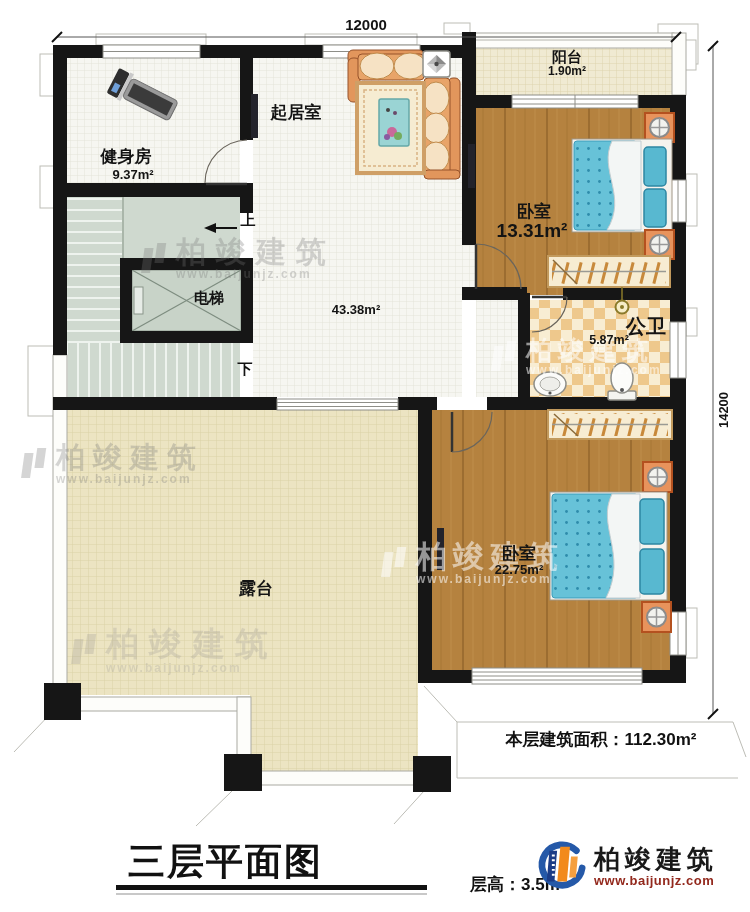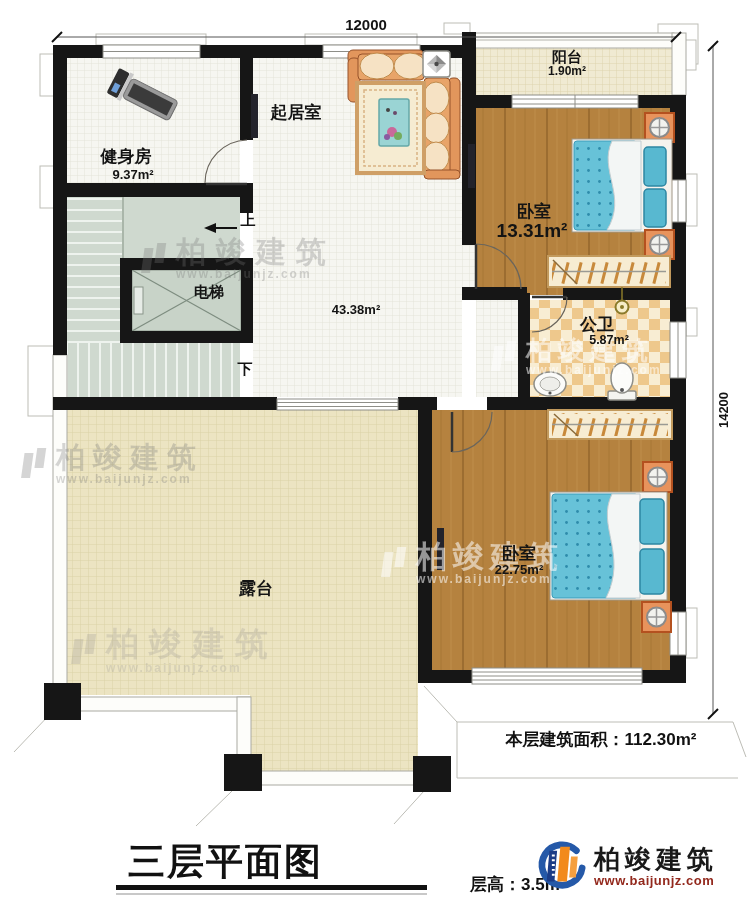--- a/index.html
+++ b/index.html
@@ -359,25 +359,25 @@
     </span>
   </div>
 
   <span class="lbl" style="left:126px;top:148px;font-size:17px;">健身房</span>
   <span class="lbl" style="left:133px;top:168px;font-size:13px;">9.37m²</span>
   <span class="lbl" style="left:296px;top:104px;font-size:17px;">起居室</span>
   <span class="lbl" style="left:567px;top:49px;font-size:15px;">阳台</span>
   <span class="lbl" style="left:567px;top:65px;font-size:12px;">1.90m²</span>
   <span class="lbl" style="left:534px;top:203px;font-size:17px;">卧室</span>
   <span class="lbl" style="left:532px;top:221px;font-size:19px;">13.31m²</span>
-  <span class="lbl" style="left:209px;top:284px;font-size:15px;">电梯</span>
+  <span class="lbl" style="left:209px;top:290px;font-size:15px;">电梯</span>
   <span class="lbl" style="left:248px;top:212px;font-size:15px;">上</span>
   <span class="lbl" style="left:245px;top:361px;font-size:15px;">下</span>
   <span class="lbl" style="left:356px;top:303px;font-size:13px;">43.38m²</span>
-  <span class="lbl" style="left:583px;top:316px;font-size:17px;padding-left:28px;">公卫</span>
+  <span class="lbl" style="left:632px;top:316px;font-size:20px;padding-left:28px;">公卫</span>
   <span class="lbl" style="left:609px;top:334px;font-size:12.5px;">5.87m²</span>
   <span class="lbl" style="left:256px;top:580px;font-size:17px;">露台</span>
   <span class="lbl" style="left:519px;top:545px;font-size:17px;">卧室</span>
   <span class="lbl" style="left:519px;top:563px;font-size:13px;">22.75m²</span>
 
   <span class="lbl" style="left:366px;top:17px;font-size:15px;">12000</span>
   <span class="lbl dim-r" style="left:723px;top:410px;font-size:13px;">14200</span>
 
   <span class="area-total">本层建筑面积：112.30m²</span>
   <div class="title">三层平面图</div>

